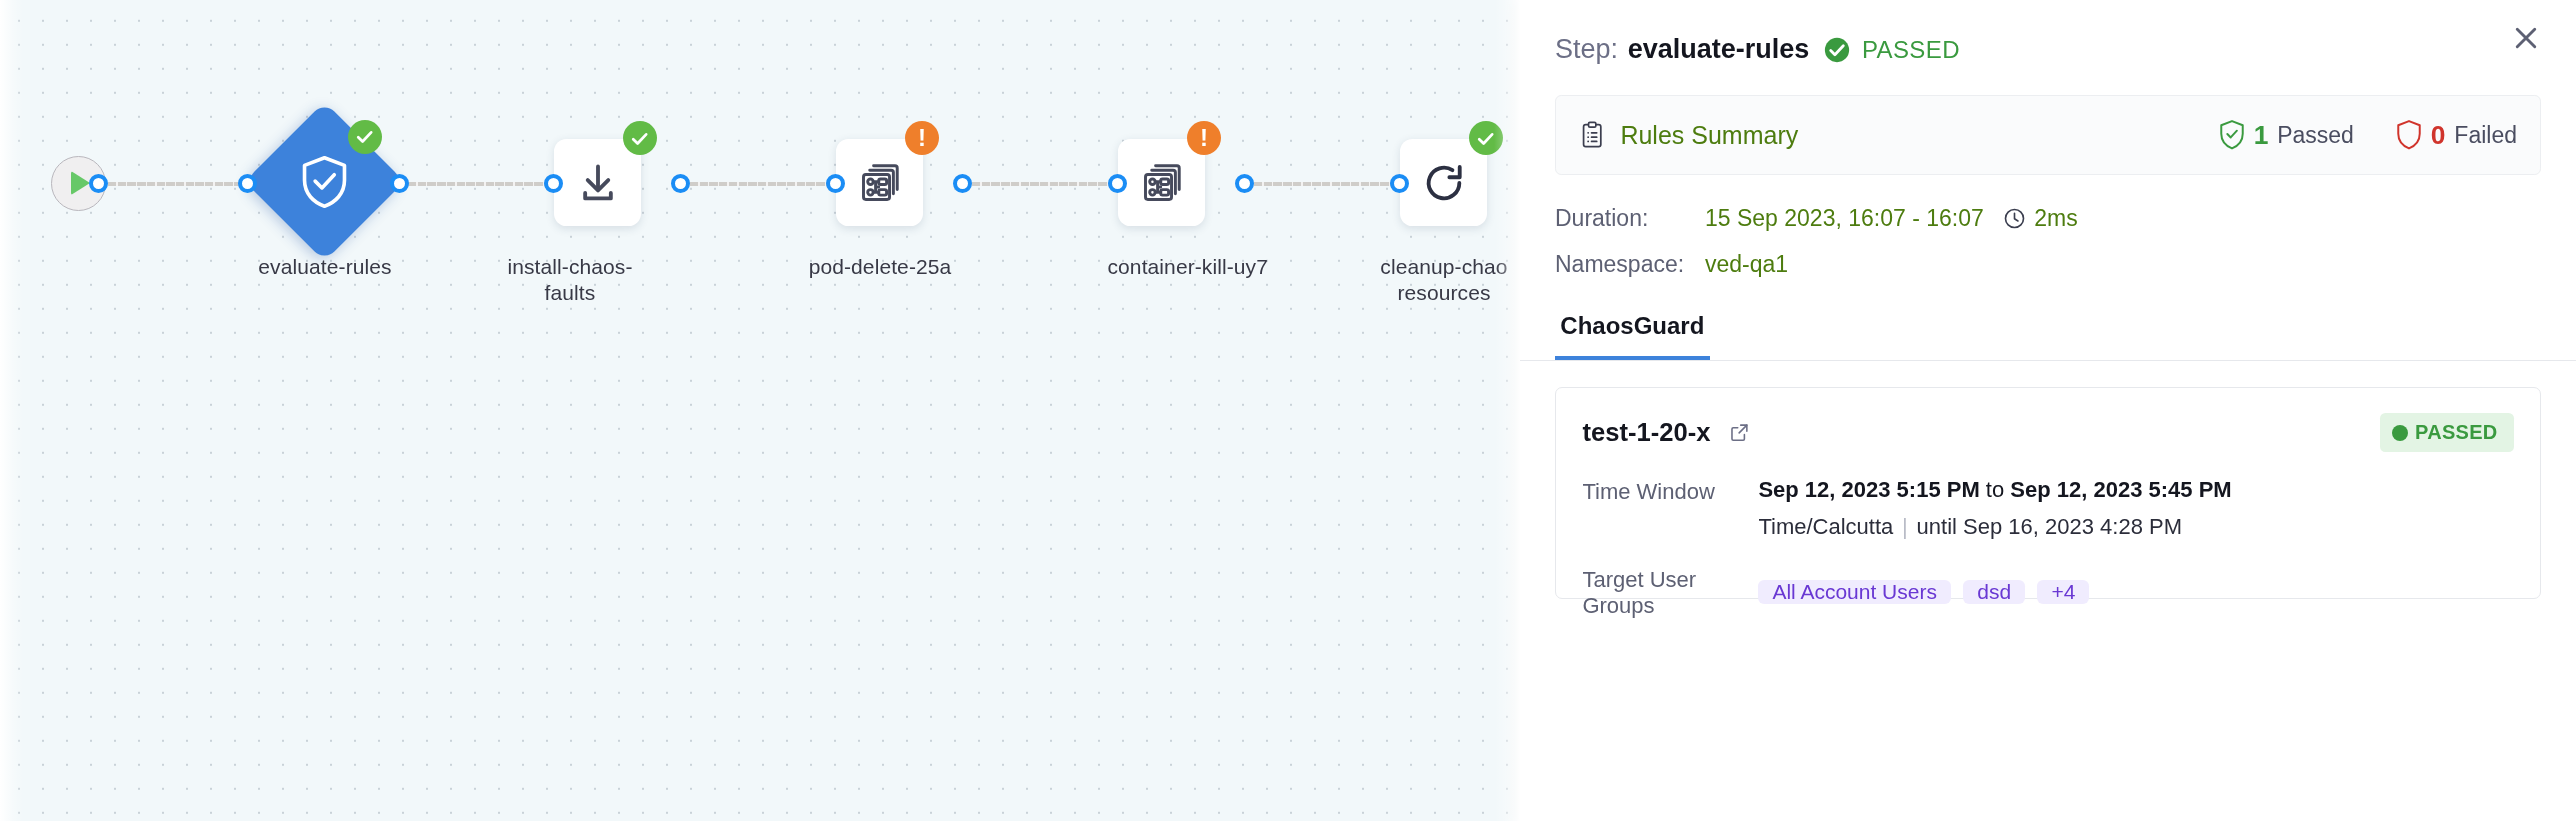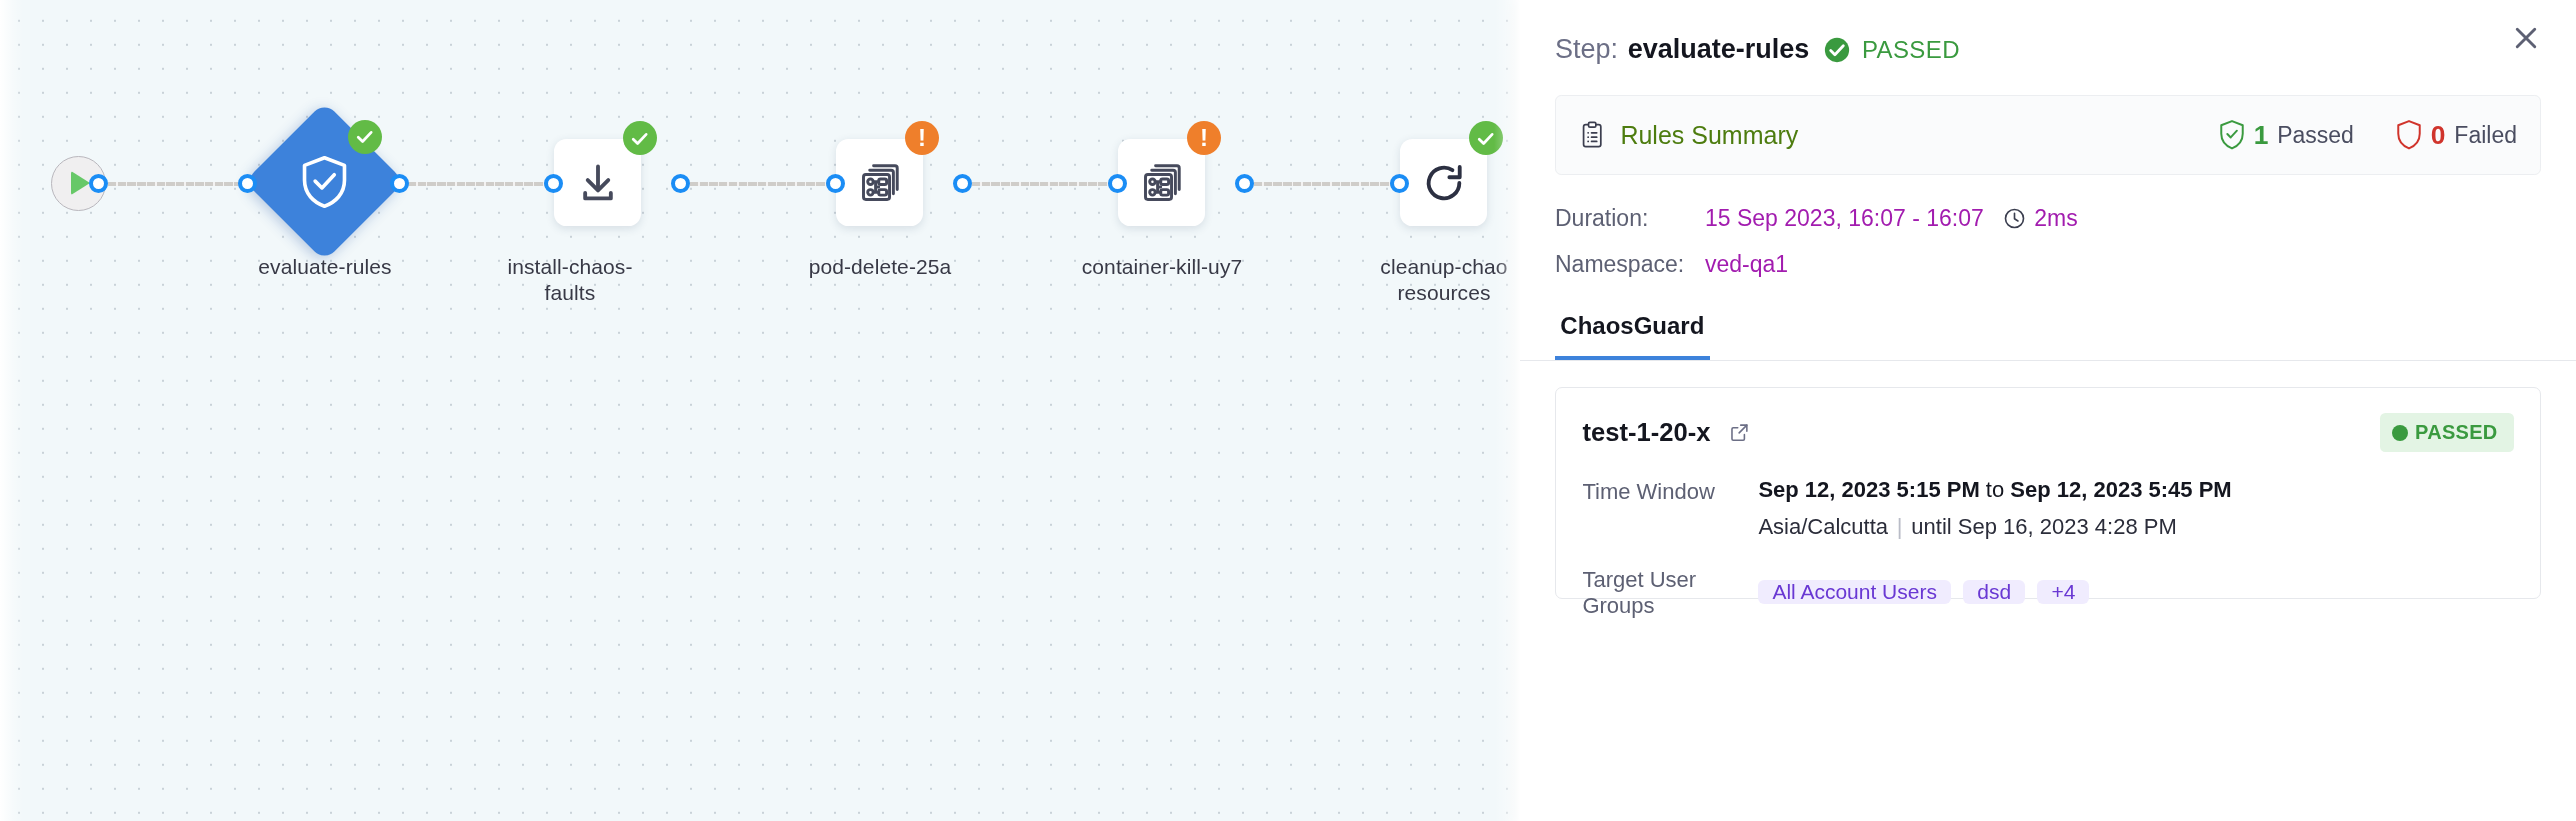--- a/index.html
+++ b/index.html
@@ -238,21 +238,21 @@
   .rules-stat .word { font-size: 23px; color: #4a4d60; }
 
   .kv-block { margin: 30px 35px 0 35px; }
   .kv-row {
     display: flex;
     align-items: center;
     margin-bottom: 19.4px;
     font-size: 23px;
   }
   .kv-key { width: 150px; color: #5d6073; }
-  .kv-val { color: #a21caf; display: flex; align-items: center; }
+  .kv-val { color: #4d7c0f; display: flex; align-items: center; }
   .kv-val .dur-clock { margin: 0 8px 0 19.4px; display: flex; align-items: center; }
 
   .tabs {
     margin-top: 19.4px;
     border-bottom: 0.9px solid #e6e8ec;
     padding: 0 35px;
     display: flex;
   }
   .tab {
     font-size: 24px;
@@ -408,21 +408,21 @@
         <rect x="11.3" y="15.6" width="4.3" height="3" rx="1"></rect>
         <path d="M8.3 11.3 H11.3 M8.3 17.1 H11.3 M9.6 11.3 V14.2 H11.3 M9.6 17.1 V14.2"></path>
       </svg>
     </div>
     <div class="badge warn" style="left:69px; top:-17.6px;">
       <span class="bang">!</span>
     </div>
   </div>
   <div class="port" style="left:1108px;"></div>
   <div class="port" style="left:1235px;"></div>
-  <div class="node-label" style="left:1056px;">container-kill-uy7</div>
+  <div class="node-label" style="left:1056px;text-align:right;">container-kill-uy7</div>
 
   <div class="node" style="left:1400px;">
     <div class="glyph">
       <svg width="46" height="46" viewBox="0 0 24 24" fill="none" stroke="#2c3042" stroke-width="2" stroke-linecap="round" stroke-linejoin="round">
         <path d="M20 12 A8 8 0 1 1 16.4 5.3"></path>
         <path d="M20.2 3.6 V9 H14.8"></path>
       </svg>
     </div>
     <div class="badge ok" style="left:69px; top:-17.6px;">
       <svg width="19.4" height="19.4" viewBox="0 0 24 24" fill="none" stroke="#ffffff" stroke-width="3.4" stroke-linecap="round" stroke-linejoin="round">
@@ -525,21 +525,21 @@
       <span class="pill">
         <span class="dot"></span>
         <span>PASSED</span>
       </span>
     </div>
 
     <div class="detail-row">
       <span class="detail-key">Time Window</span>
       <span class="detail-val">
         <div class="line1"><span>Sep 12, 2023 5:15 PM</span><span class="plain"> to </span><span>Sep 12, 2023 5:45 PM</span></div>
-        <div class="line2"><span>Asia/Calcutta</span><span class="bar">|</span><span>until Sep 16, 2023 4:28 PM</span></div>
+        <div class="line2"><span>Time/Calcutta</span><span class="bar">|</span><span>until Sep 16, 2023 4:28 PM</span></div>
       </span>
     </div>
 
     <div class="detail-row">
       <span class="detail-key">Target User Groups</span>
       <span class="detail-val chips">
         <span class="chip">All Account Users</span>
         <span class="chip">dsd</span>
         <span class="chip">+4</span>
       </span>

